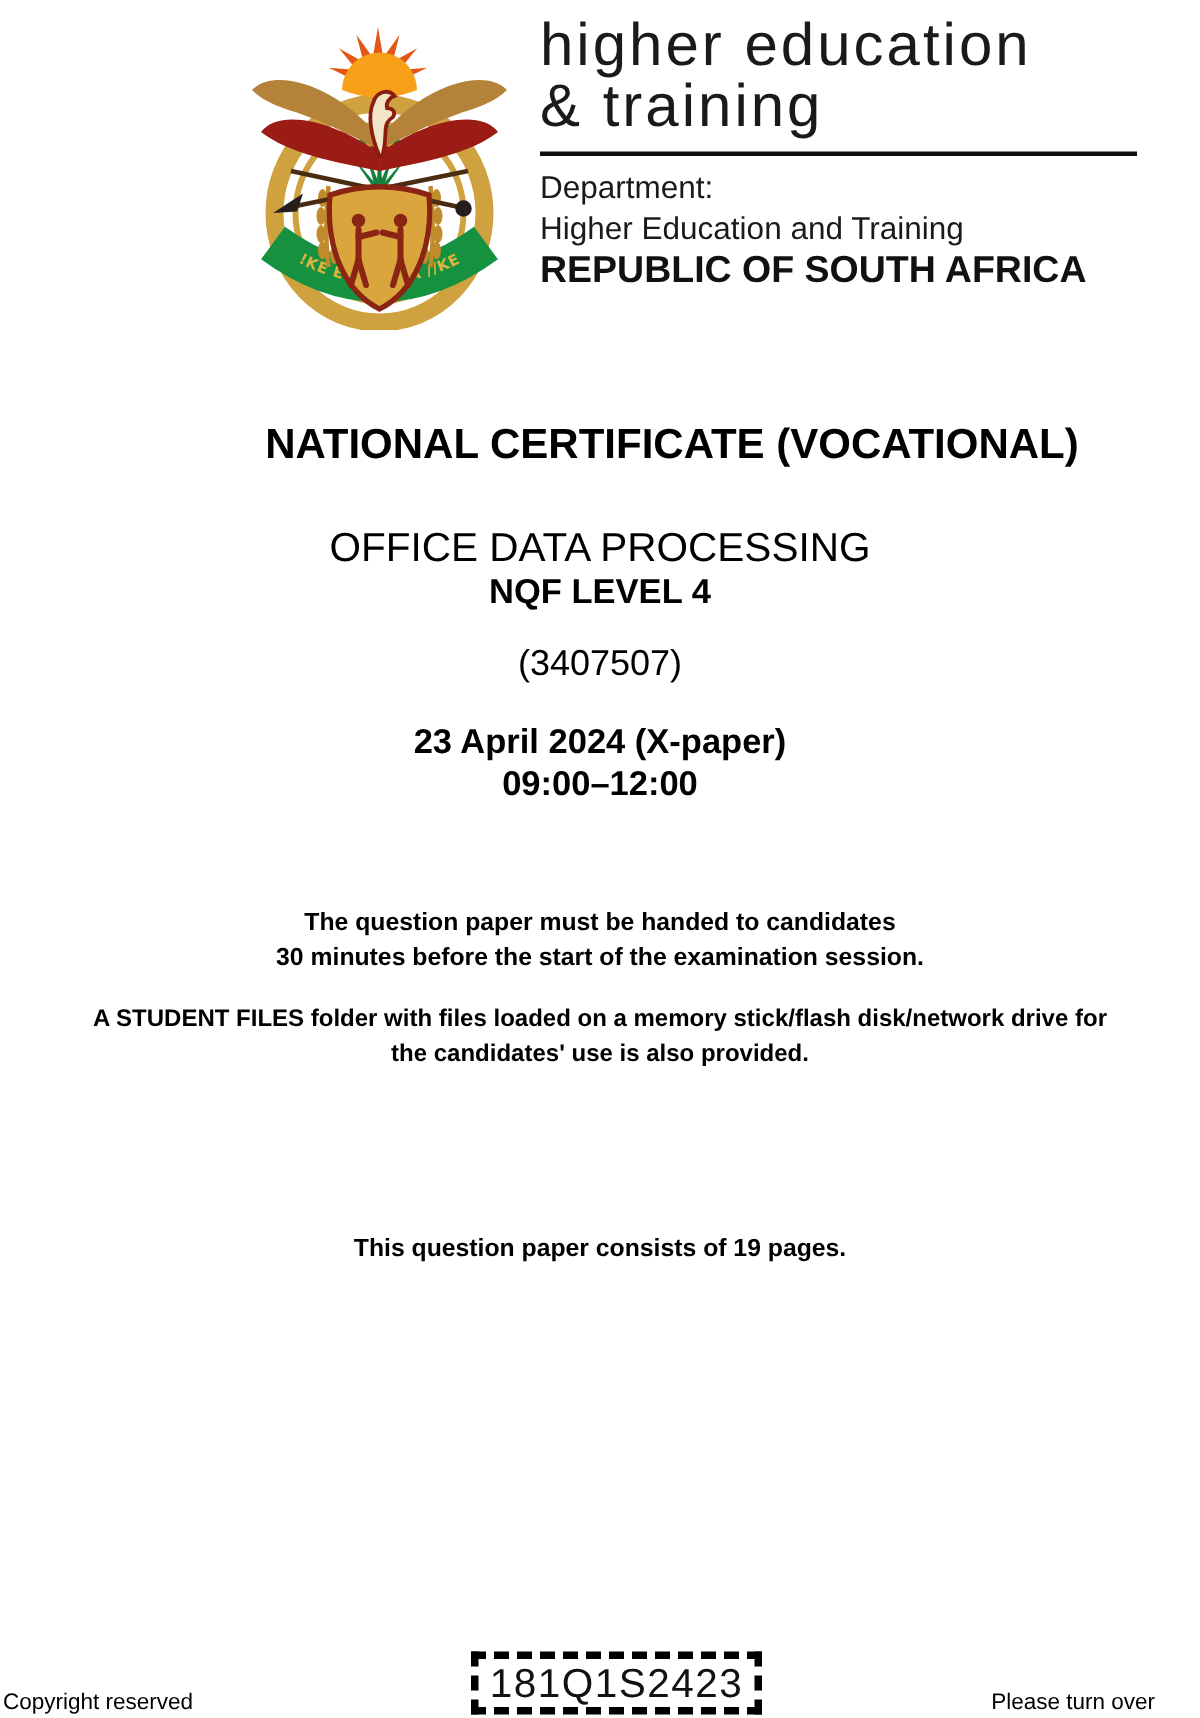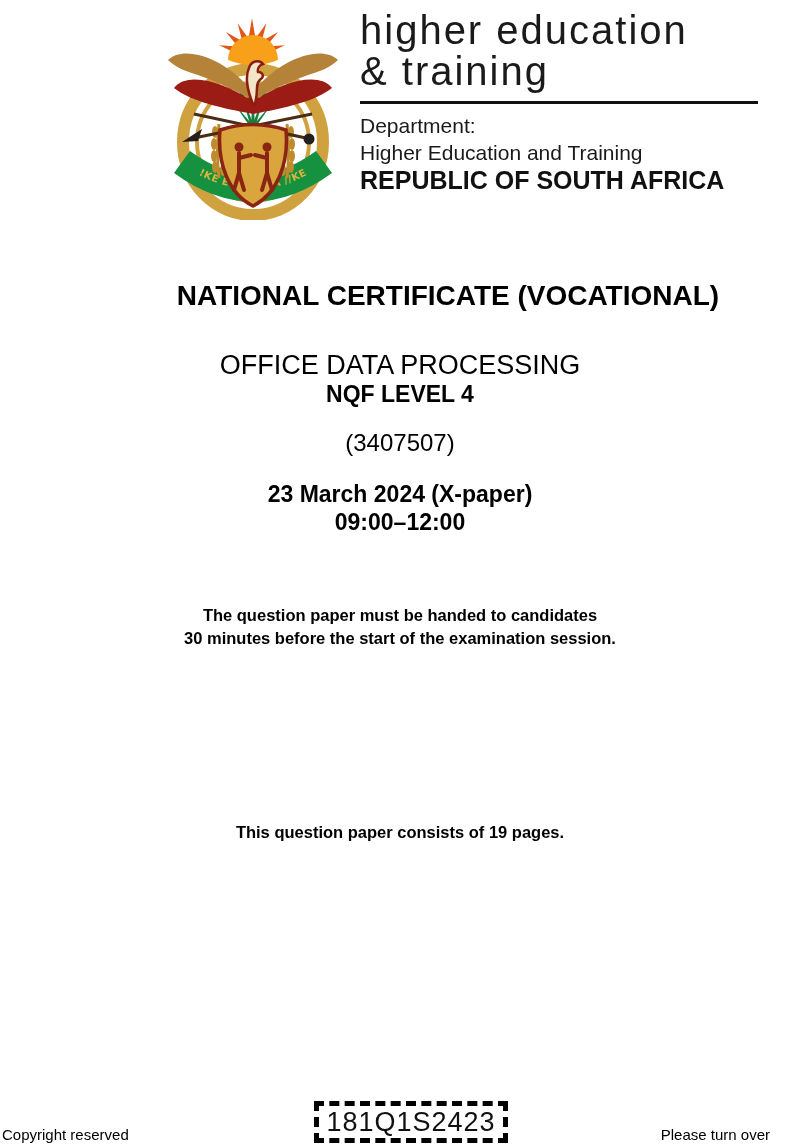--- a/index.html
+++ b/index.html
@@ -142,28 +142,32 @@
       <div class="dept-line">Department:</div>
       <div class="dept-line">Higher Education and Training</div>
       <div class="dept-country">REPUBLIC OF SOUTH AFRICA</div>
     </div>
   </div>
 
   <div class="cline t-cert">NATIONAL CERTIFICATE (VOCATIONAL)</div>
   <div class="cline t-subject">OFFICE DATA PROCESSING</div>
   <div class="cline t-level">NQF LEVEL 4</div>
   <div class="cline t-code">(3407507)</div>
-  <div class="cline t-date">23 March 2024 (X-paper)</div>
+  <div class="cline t-date">23 April 2024 (X-paper)</div>
   <div class="cline t-time">09:00–12:00</div>
 
   <div class="notice n-handout">
     <div>The question paper must be handed to candidates</div>
     <div>30 minutes before the start of the examination session.</div>
   </div>
 
+  <div class="notice n-files">
+    <div>A STUDENT FILES folder with files loaded on a memory stick/flash disk/network drive for</div>
+    <div>the candidates' use is also provided.</div>
+  </div>
 
   <div class="notice n-pages">This question paper consists of 19 pages.</div>
 
   <div class="f-copyright">Copyright reserved</div>
 
   <div class="exam-code-box">
     <span class="exam-code">181Q1S2423</span>
   </div>
 
   <div class="f-turnover">Please turn over</div>

